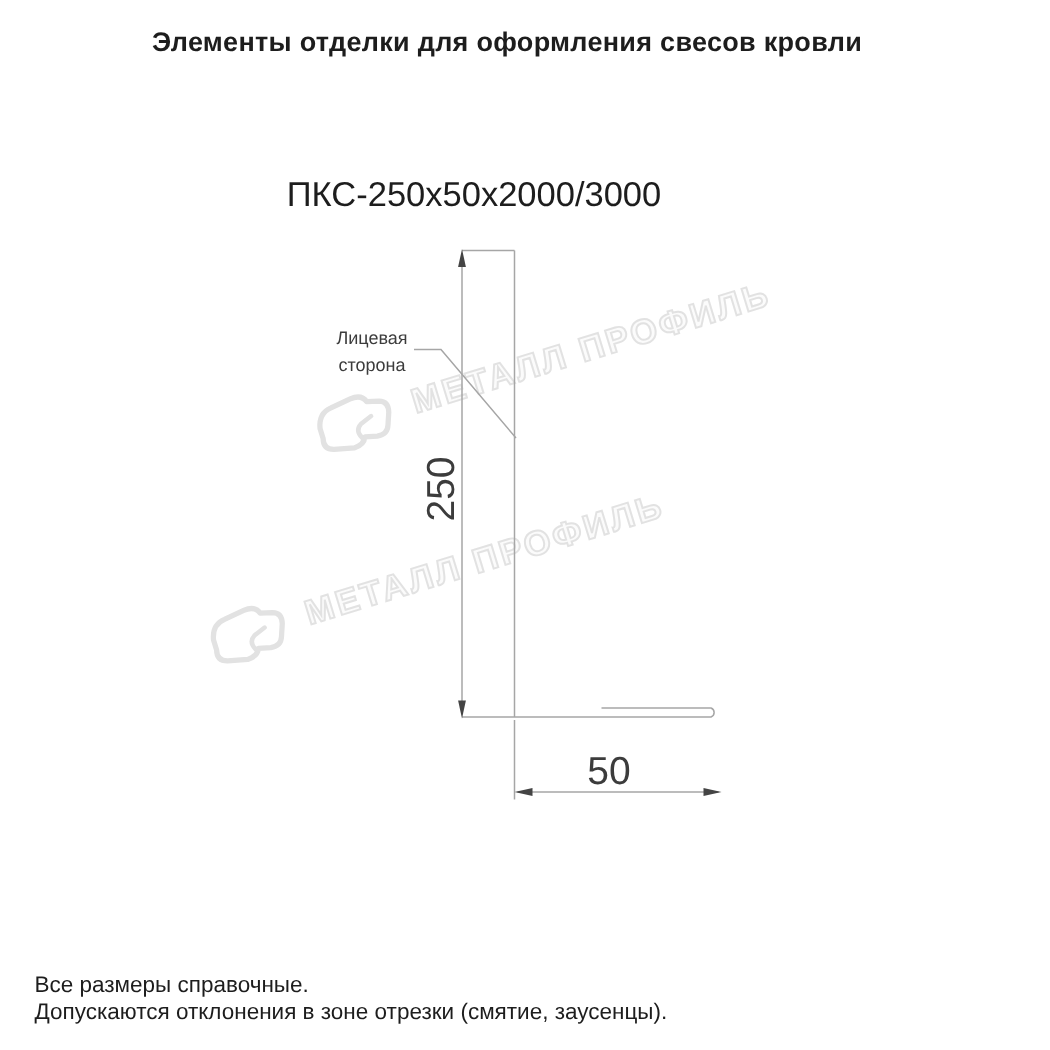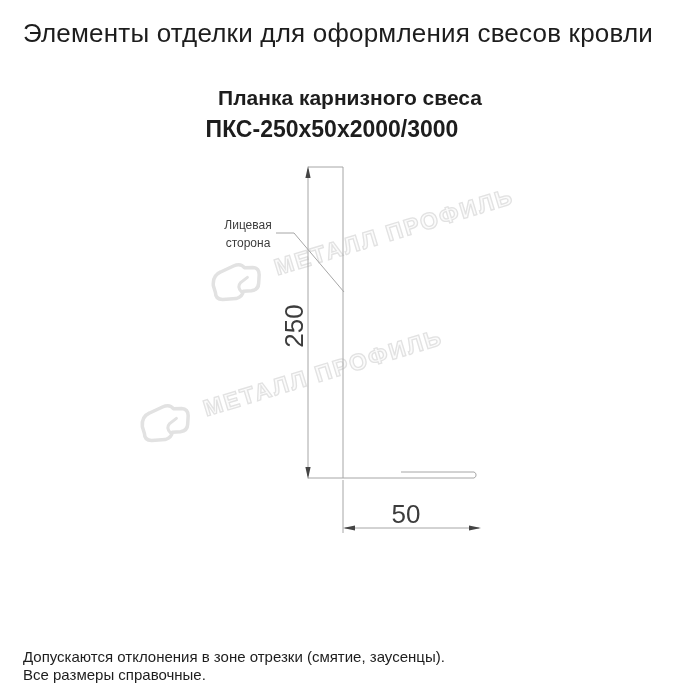--- a/index.html
+++ b/index.html
@@ -13,29 +13,29 @@
   *{margin:0;padding:0;box-sizing:border-box;}
   html,body{background:#fff;}
   .canvas{
     position:relative;width:700px;height:700px;overflow:hidden;
     background:var(--c-background);
     font-family:"Liberation Sans", sans-serif;
     color:var(--c-text);
   }
   .title{
     position:absolute;top:18px;left:0;width:676px;text-align:center;
-    font-size:26px;font-weight:normal;letter-spacing:.2px;
+    font-size:18px;font-weight:bold;letter-spacing:.2px;
   }
   .subtitle{
     position:absolute;top:86px;left:0;width:700px;text-align:center;
     font-size:21px;font-weight:bold;
   }
   .model{
-    position:absolute;top:116px;left:16px;width:632px;text-align:center;
-    font-size:23px;font-weight:bold;
+    position:absolute;top:116px;left:0;width:632px;text-align:center;
+    font-size:23px;font-weight:normal;
   }
   
   .wm{
     position:absolute;display:flex;align-items:center;gap:12px;
     transform:rotate(-17deg);transform-origin:0 50%;z-index:0;
     pointer-events:none;
   }
   .wm1{left:206px;top:268px;}
   .wm2{left:135px;top:408px;}
   .wm-text{
@@ -61,21 +61,20 @@
     position:absolute;left:23px;top:648px;z-index:2;
     font-size:15px;line-height:17.5px;color:var(--c-text);
   }
 </style>
 </head>
 <body>
 
 <div class="canvas">
 
   <div class="title">Элементы отделки для оформления свесов кровли</div>
-  <div class="subtitle">Планка карнизного свеса</div>
   <div class="model">ПКС-250х50х2000/3000</div>
 
   <div class="wm wm1">
     <svg class="wm-logo" width="60" height="42" viewBox="0 0 60 42">
       <path d="M8 20 Q10 10 19 9 L33 7 Q41 6 43 12 L51 14 Q57 16 55 23 L52 31 Q50 37 43 36 L35 34 Q33 39 26 39 L13 36 Q6 34 8 27 Z" fill="#ffffff" stroke="var(--c-watermark)" stroke-width="3.5" stroke-linejoin="round"></path>
       <path d="M33 34 Q30 28 35 25 L43 22" fill="none" stroke="var(--c-watermark)" stroke-width="3" stroke-linecap="round"></path>
     </svg>
     <span class="wm-text">МЕТАЛЛ ПРОФИЛЬ</span>
   </div>
 
@@ -105,17 +104,17 @@
     <polygon class="ar" points="481,528 469,525.4 469,530.6"></polygon>
 
     <path class="ln" d="M276 233 L294 233 L344 292"></path>
   </svg>
 
   <div class="face-label">Лицевая сторона</div>
   <div class="dim dim-250">250</div>
   <div class="dim dim-50">50</div>
 
   <div class="footer">
+    <div>Все размеры справочные.</div>
     <div>Допускаются отклонения в зоне отрезки (смятие, заусенцы).</div>
-    <div>Все размеры справочные.</div>
   </div>
 
 </div>
 
 </body></html>

